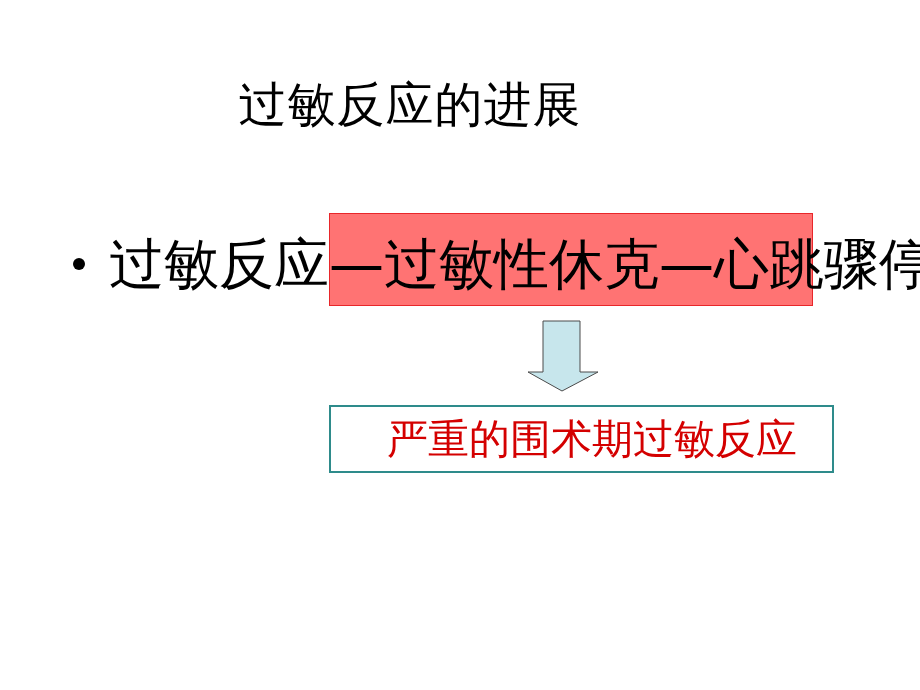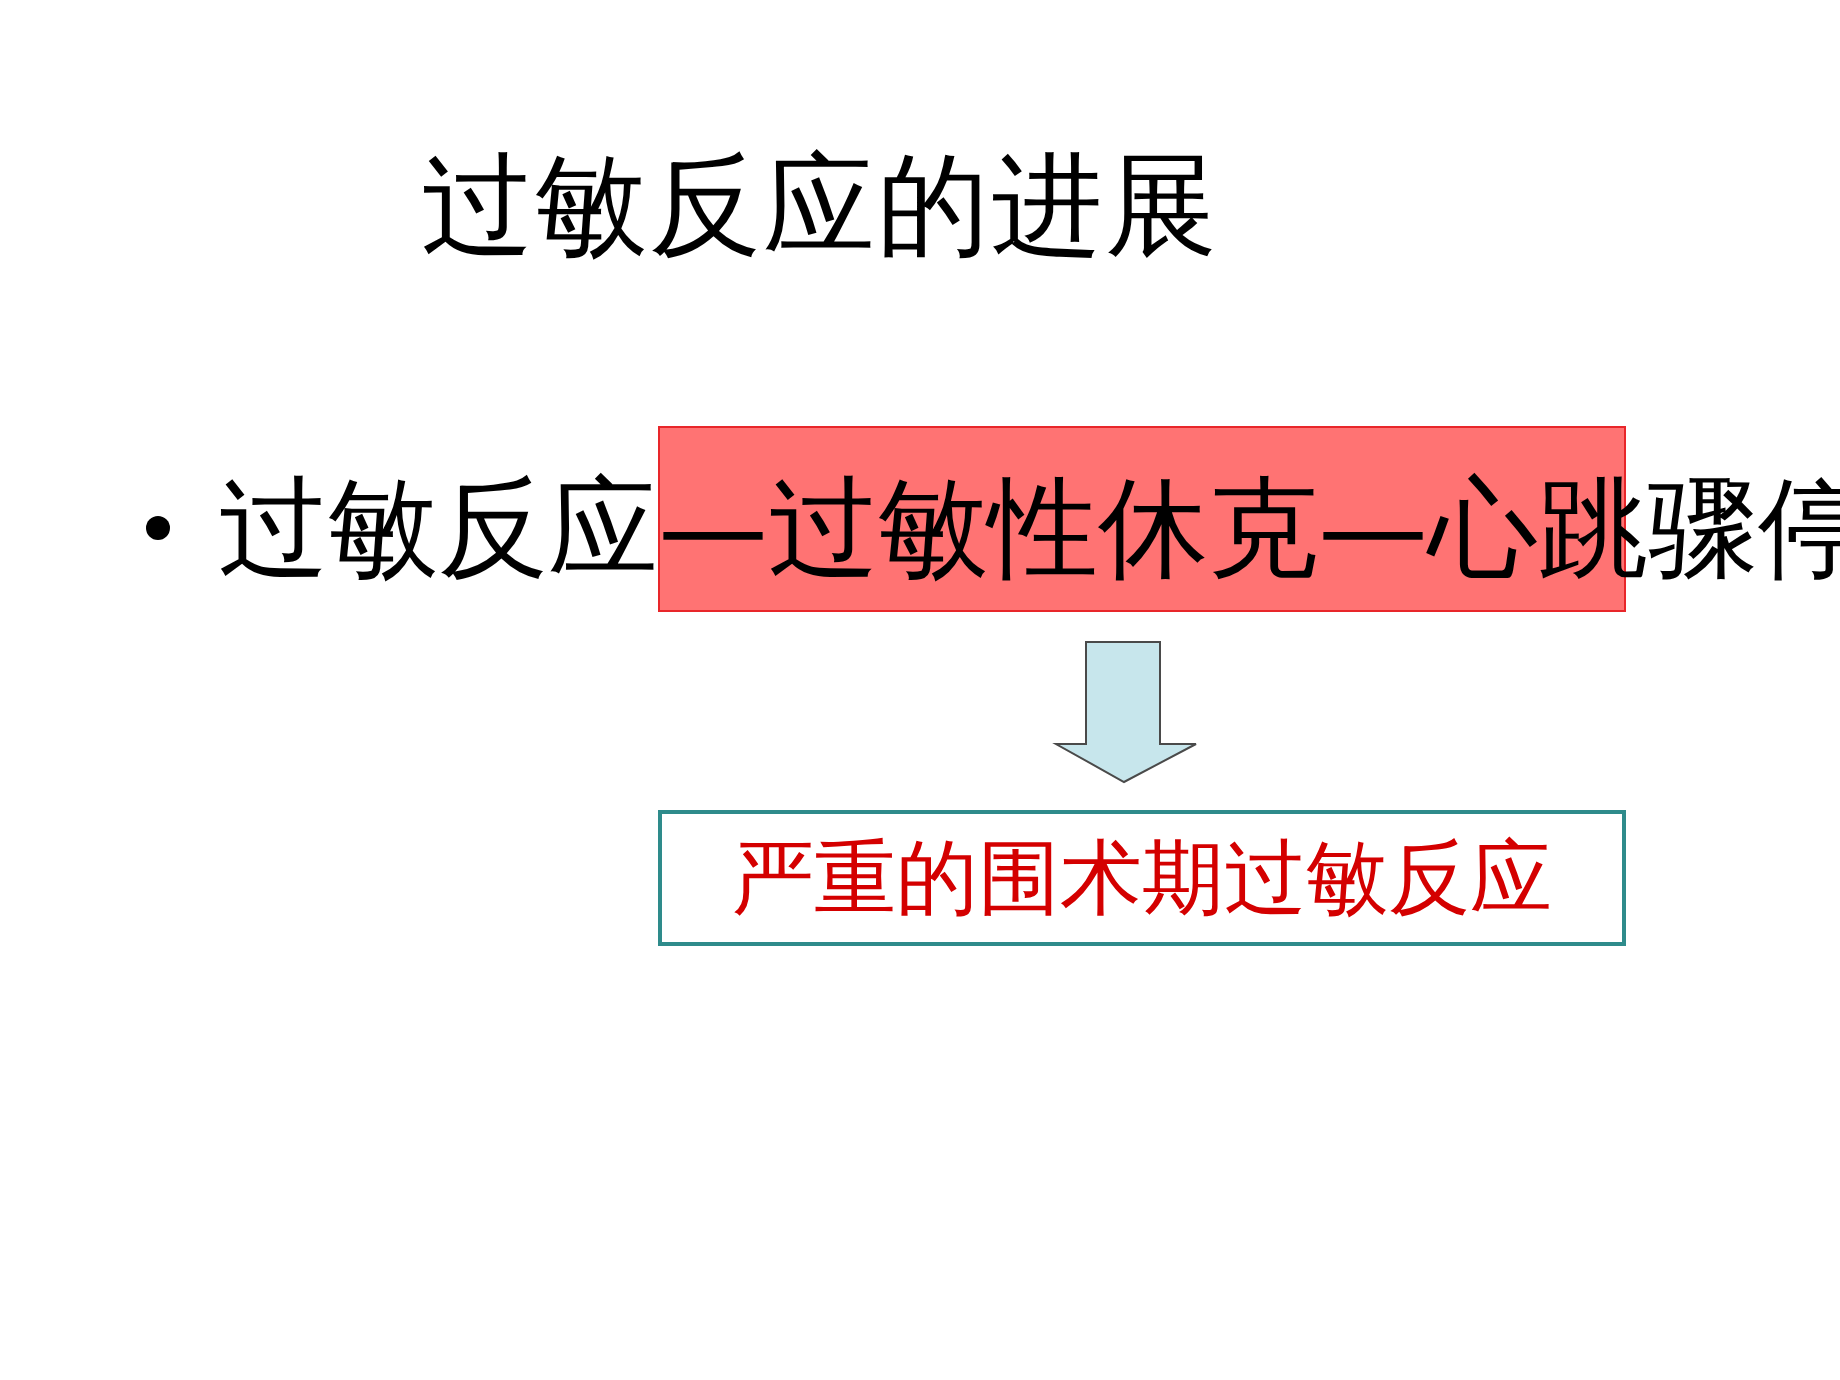--- a/index.html
+++ b/index.html
@@ -21,21 +21,21 @@
       width: 920px;
       height: 690px;
       background: #ffffff;
     }
     .title {
       position: absolute;
       left: 0;
       top: 68px;
       width: 820px;
       text-align: center;
-      font-size: 56px;
+      font-size: 48px;
       line-height: 72px;
       letter-spacing: 1px;
       color: #000000;
     }
     .highlight-box {
       position: absolute;
       left: 329px;
       top: 213px;
       width: 482px;
       height: 91px;
@@ -77,20 +77,21 @@
       position: absolute;
       left: 329px;
       top: 405px;
       width: 480px;
       height: 64px;
       border: 2px solid #2e8b8b;
       background: #ffffff;
       display: flex;
       align-items: center;
       justify-content: center;
+      padding-left: 21px;
     }
     .result-text {
       color: #d40000;
       font-size: 41px;
       line-height: 56px;
       white-space: nowrap;
     }
   </style>
 </head>
 <body>

